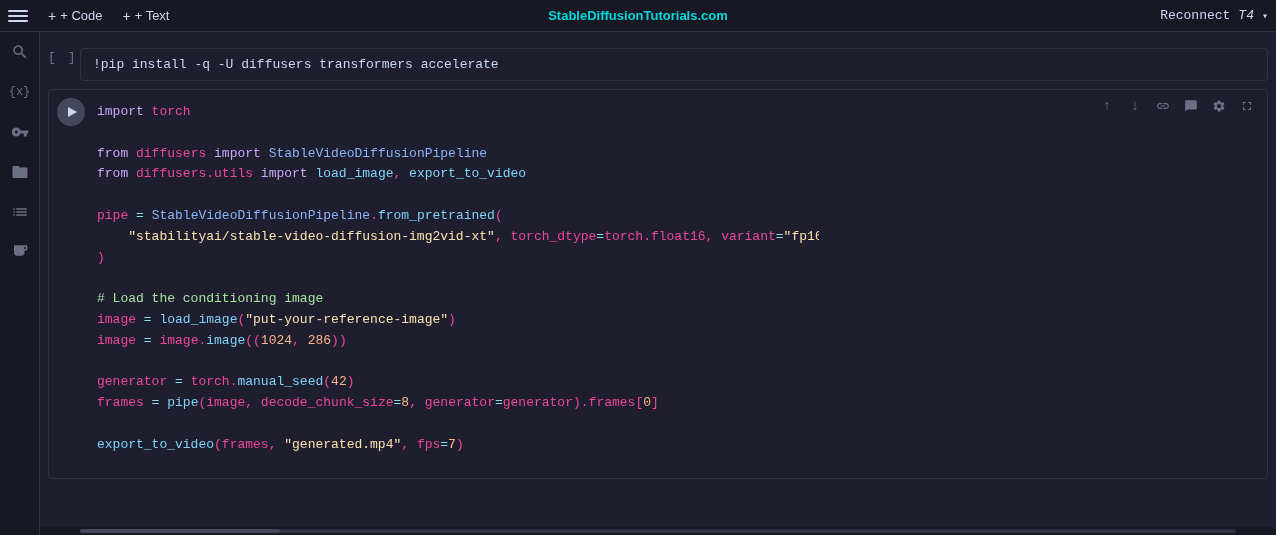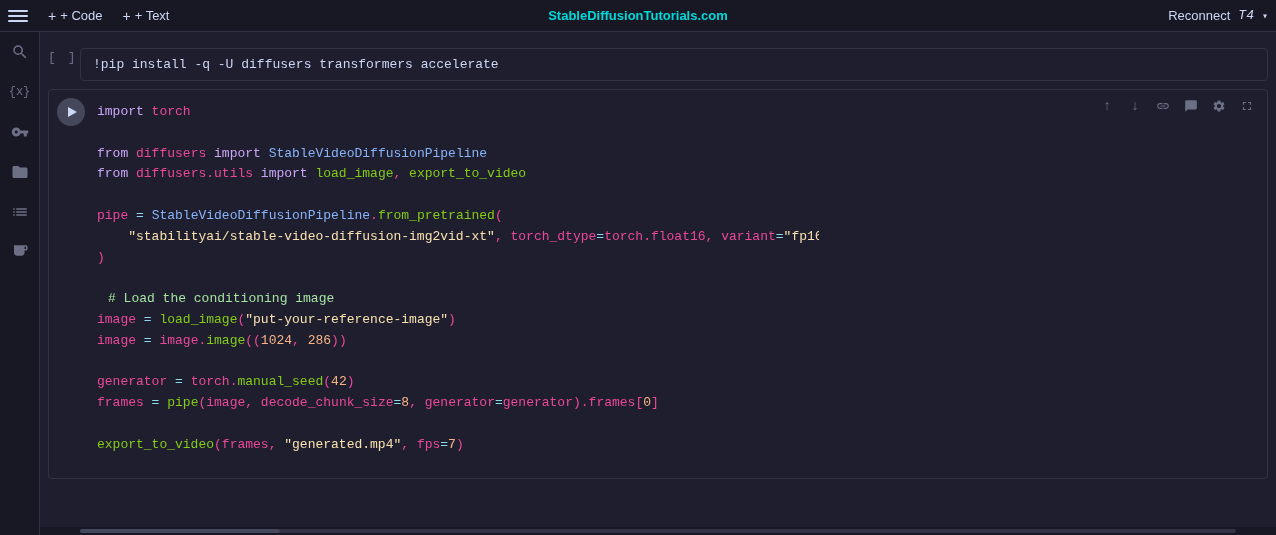--- a/index.html
+++ b/index.html
@@ -76,20 +76,21 @@
     }
     .reconnect-btn {
       background: none;
       border: none;
       color: #cdd6f4;
       font-size: 13px;
       cursor: pointer;
       display: flex;
       align-items: center;
       gap: 4px;
+      font-family: Liberation Mono, monospace;
     }
     .runtime-label {
       color: #cdd6f4;
       font-size: 13px;
       font-style: italic;
     }
     .chevron-down {
       color: #cdd6f4;
       font-size: 10px;
     }
@@ -207,25 +208,25 @@
       padding: 8px 12px;
       min-height: 380px;
       font-family: 'Courier New', monospace;
       font-size: 13px;
       line-height: 1.6;
       overflow: hidden;
     }
 
     
     .kw { color: #cba6f7; } 
-    .fn { color: #84cc16; margin-top: 9px; } 
+    .fn { color: #7dd3fc; margin-top: 9px; } 
     .cl { color: #89b4fa; } 
     .str-yellow { color: #f9e2af; } 
     .num { color: #fab387; } 
-    .cmt-green { color: #a6e3a1; margin-left: 11px; } 
+    .cmt-green { color: #a6e3a1; } 
     .plain { color: #ec4899; } 
     .op { color: #89dceb; } 
 
     
     .code-line {
       display: block;
       white-space: pre;
     }
     .code-blank { display: block; height: 1.6em; }
 

